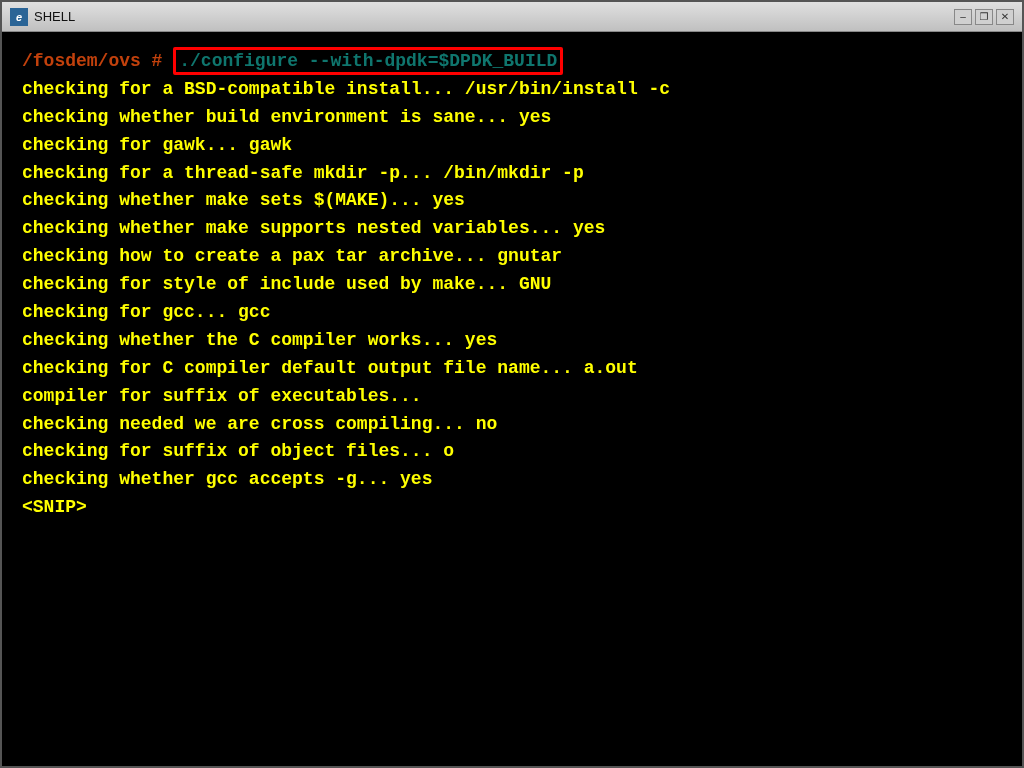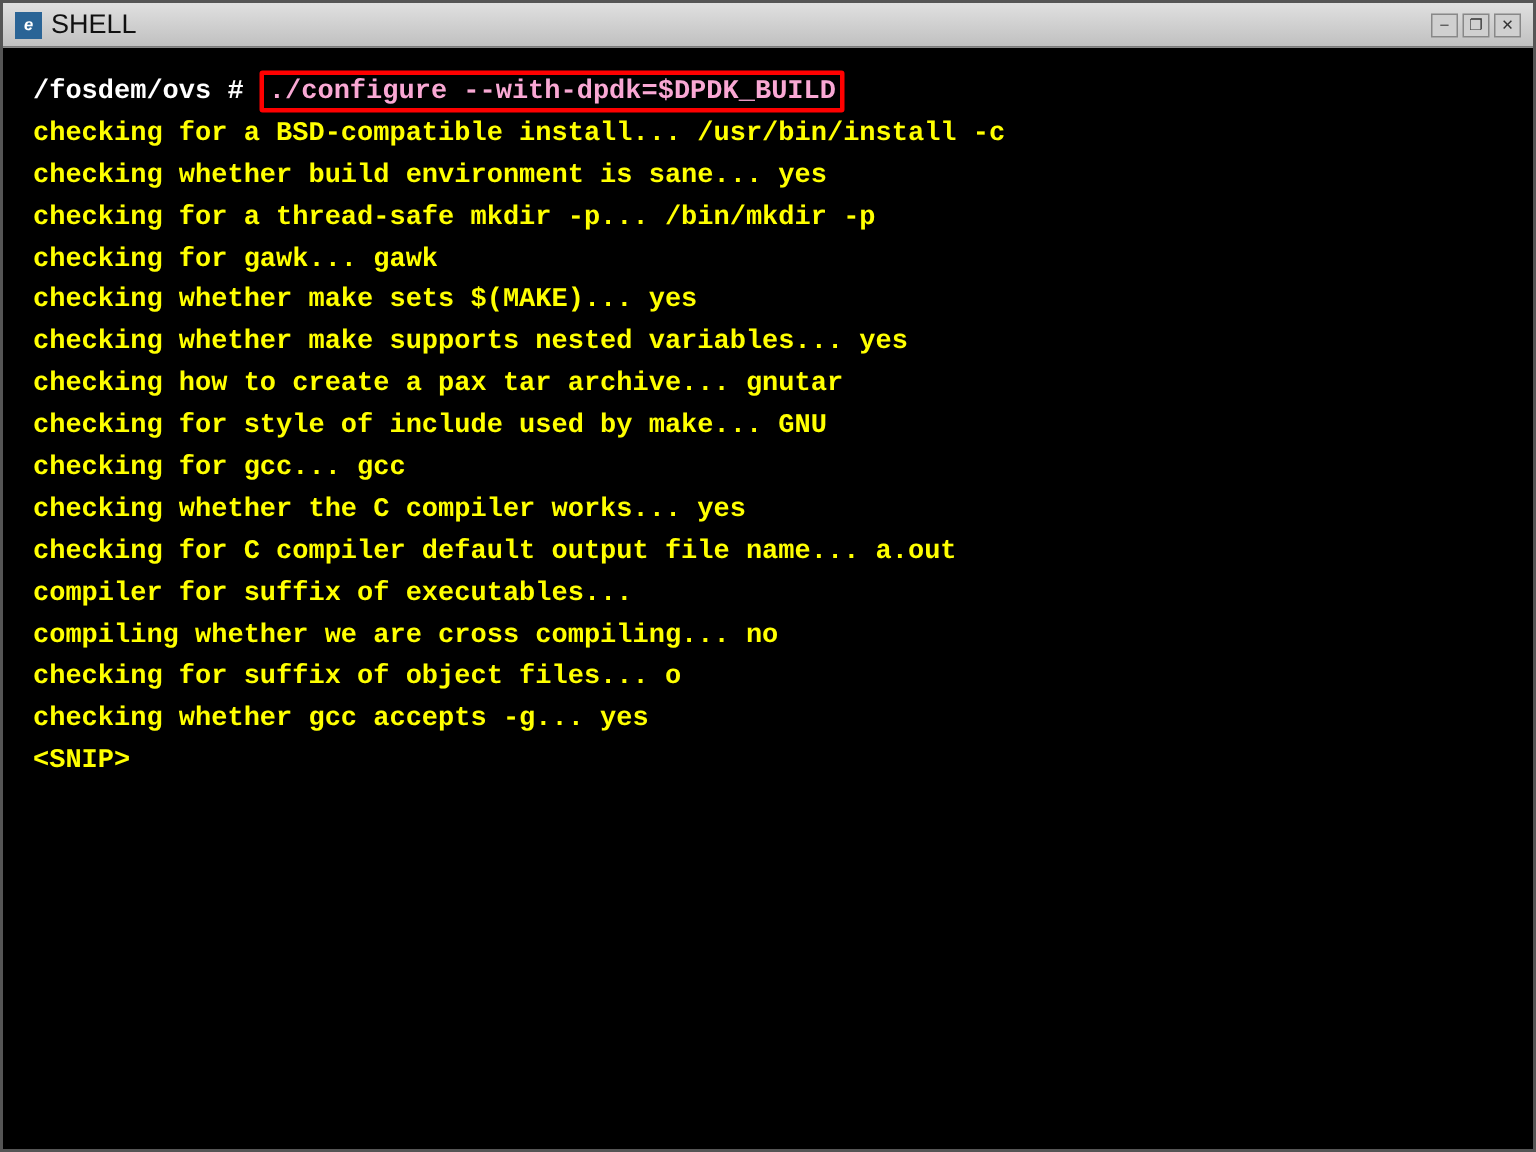--- a/index.html
+++ b/index.html
@@ -48,21 +48,21 @@
       display: flex;
       align-items: center;
       justify-content: center;
       font-size: 11px;
       color: white;
       font-weight: bold;
       font-style: italic;
     }
 
     .titlebar-title {
-      font-size: 18px;
+      font-size: 13px;
       color: #111;
       font-weight: normal;
     }
 
     .titlebar-buttons {
       display: flex;
       gap: 3px;
     }
 
     .titlebar-btn {
@@ -97,25 +97,25 @@
     .line {
       display: block;
       white-space: pre;
     }
 
     .highlight-box {
       display: inline;
       border: 3px solid red;
       padding: 1px 3px;
       border-radius: 2px;
-      color: #f9a8d4;
+      color: #0f766e;
     }
 
     .prompt {
-      color: #ffffff;
+      color: #c2410c;
     }
   </style>
 </head>
 <body>
 
 <div class="window">
   <div class="titlebar">
     <div class="titlebar-left">
       <div class="titlebar-icon">
         <span>e</span>
@@ -127,28 +127,28 @@
       <div class="titlebar-btn">❐</div>
       <div class="titlebar-btn close">✕</div>
     </div>
   </div>
 
   <div class="terminal">
 
     <span class="line"><span class="prompt">/fosdem/ovs # </span><span class="highlight-box">./configure --with-dpdk=$DPDK_BUILD</span></span>
     <span class="line">checking for a BSD-compatible install... /usr/bin/install -c</span>
     <span class="line">checking whether build environment is sane... yes</span>
+    <span class="line">checking for gawk... gawk</span>
     <span class="line">checking for a thread-safe mkdir -p... /bin/mkdir -p</span>
-    <span class="line">checking for gawk... gawk</span>
     <span class="line">checking whether make sets $(MAKE)... yes</span>
     <span class="line">checking whether make supports nested variables... yes</span>
     <span class="line">checking how to create a pax tar archive... gnutar</span>
     <span class="line">checking for style of include used by make... GNU</span>
     <span class="line">checking for gcc... gcc</span>
     <span class="line">checking whether the C compiler works... yes</span>
     <span class="line">checking for C compiler default output file name... a.out</span>
     <span class="line">compiler for suffix of executables...</span>
-    <span class="line">compiling whether we are cross compiling... no</span>
+    <span class="line">checking needed we are cross compiling... no</span>
     <span class="line">checking for suffix of object files... o</span>
     <span class="line">checking whether gcc accepts -g... yes</span>
     <span class="line">&lt;SNIP&gt;</span>
   </div>
 </div>
 
 </body></html>

